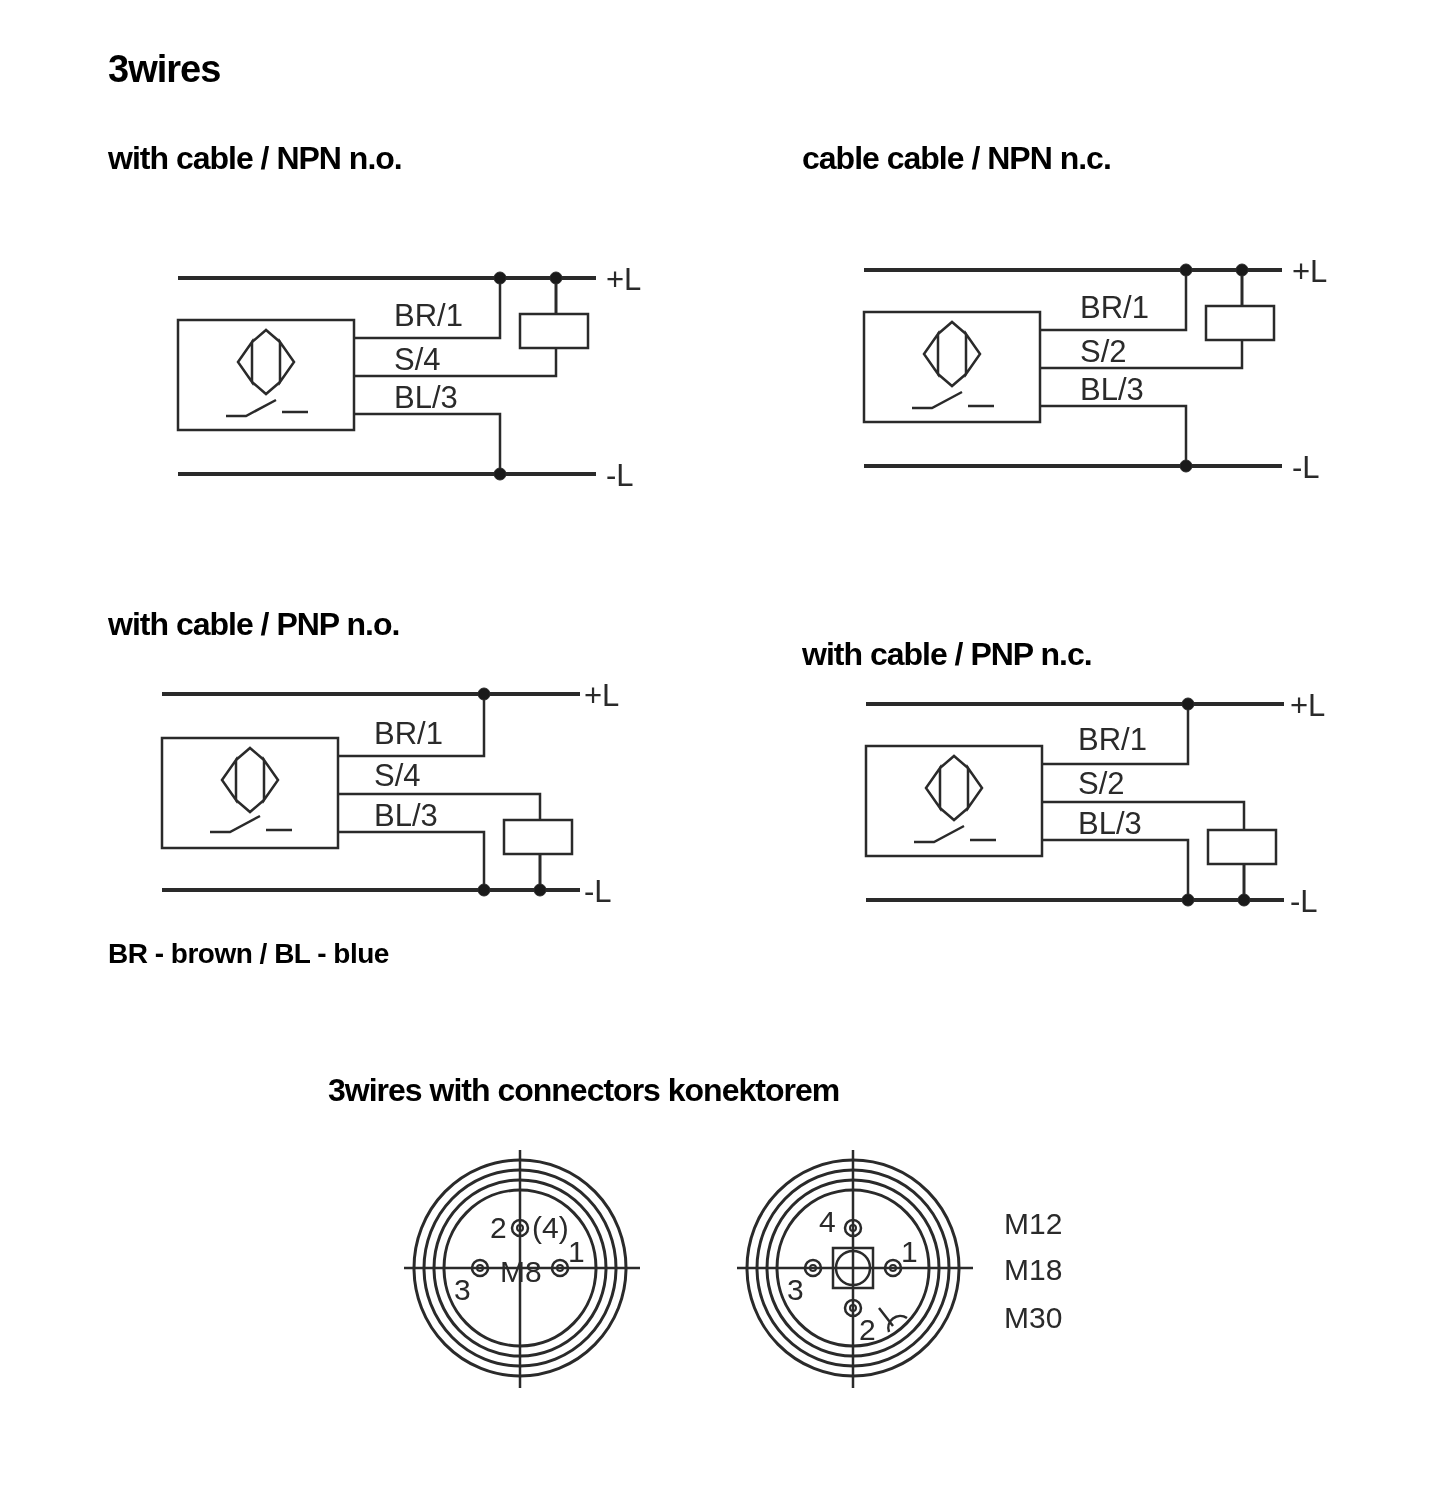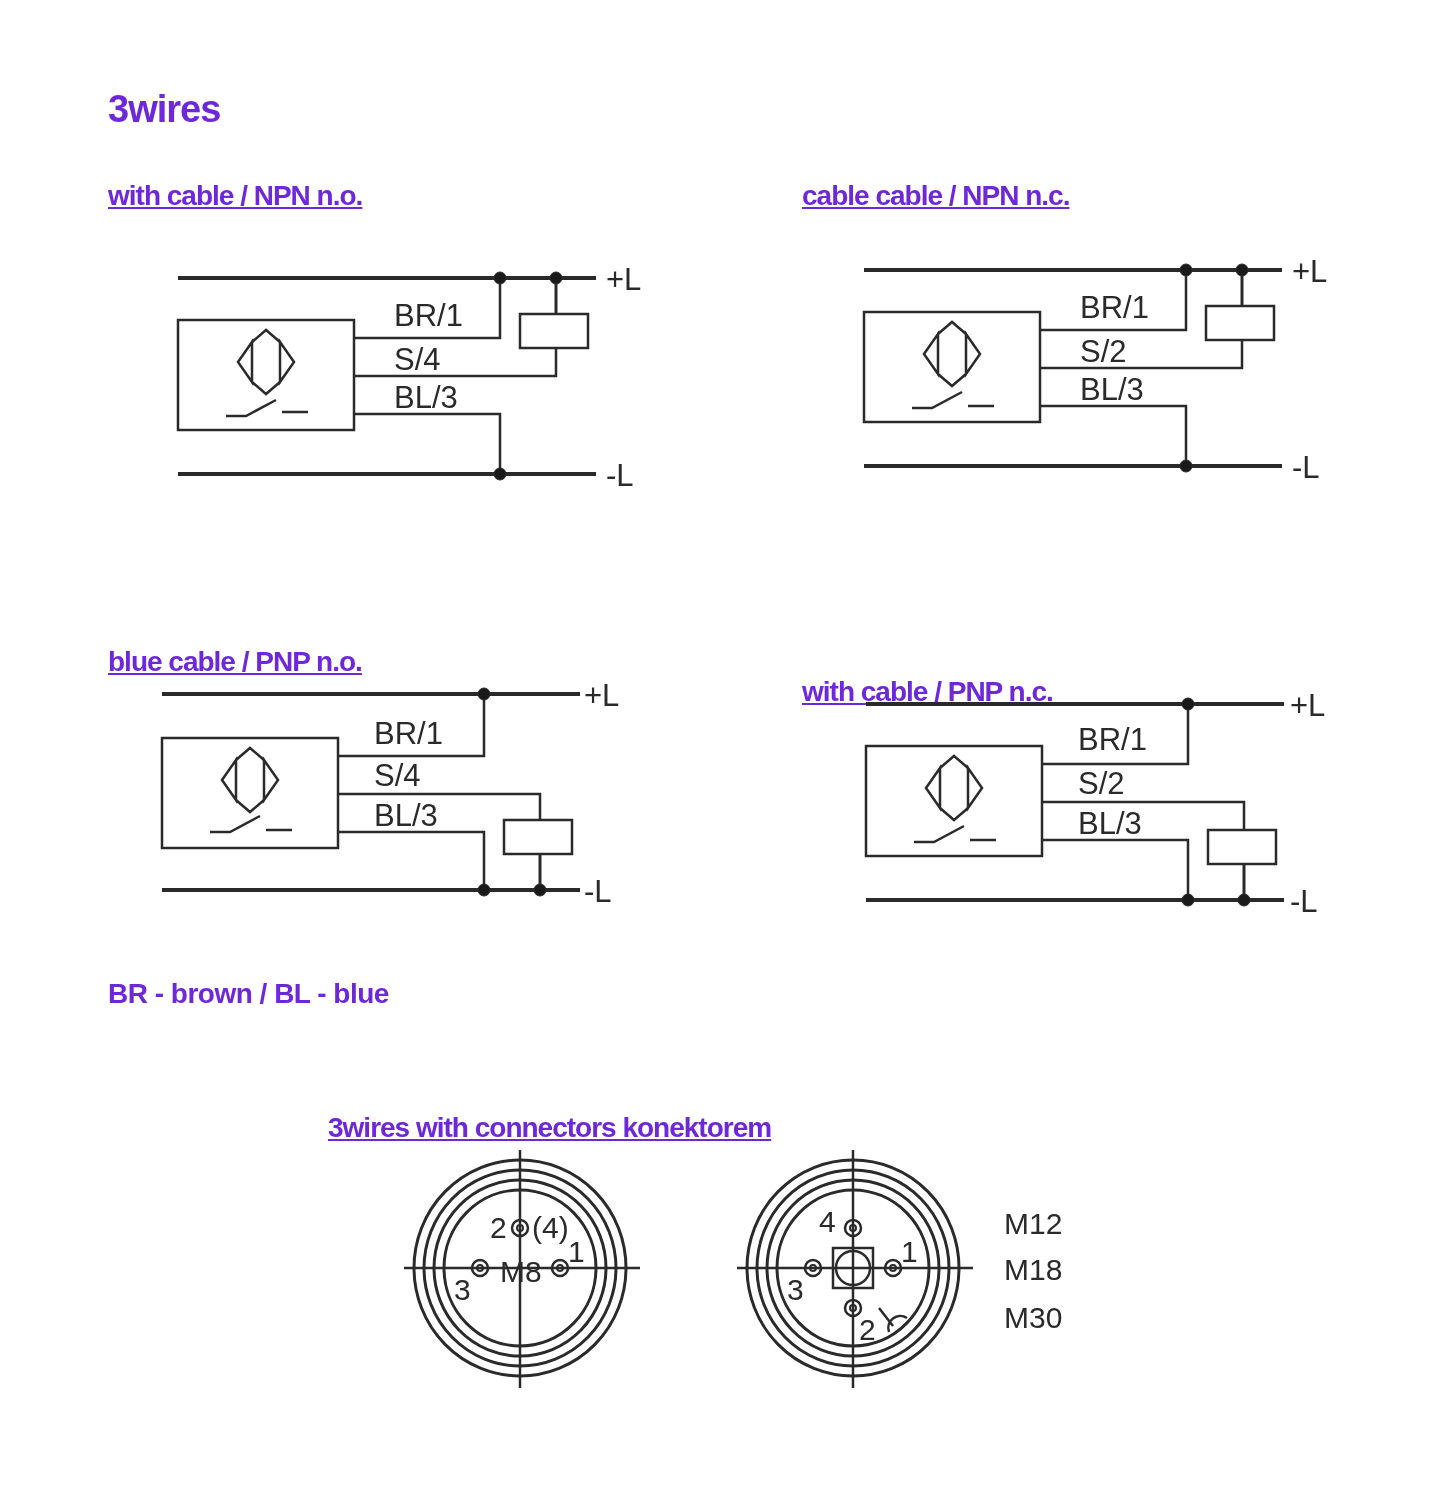--- a/index.html
+++ b/index.html
@@ -1,31 +1,31 @@
 <!DOCTYPE html>
 <html><head>
 <meta charset="utf-8">
 <style>
   html,body{margin:0;padding:0;background:#fff;}
   body{width:1432px;height:1506px;position:relative;overflow:hidden;font-family:"Liberation Sans",sans-serif;color:#1a1a1a;}
-  .h{position:absolute;font-family:"Liberation Sans",sans-serif;font-weight:bold;color:#6d28d9;letter-spacing:-1px;margin-top:40px;}
+  .h{position:absolute;font-family:"Liberation Sans",sans-serif;font-weight:bold;color:#000000;letter-spacing:-1px;}
   .h1{left:108px;top:48px;font-size:38px;}
-  .h2{font-size:28px;text-decoration:underline;}
+  .h2{font-size:32px;}
   .legend{position:absolute;left:108px;top:938px;font-size:28px;font-weight:bold;letter-spacing:-0.5px;}
   svg{position:absolute;left:0;top:0;}
   .lbl{font-family:"Liberation Sans",sans-serif;font-size:31px;fill:#2a2a2a;}
   .clbl{font-family:"Liberation Sans",sans-serif;font-size:30px;fill:#2a2a2a;}
 </style>
 </head>
 <body>
 
 <div class="h h1">3wires</div>
 <div class="h h2" style="left:108px;top:140px;">with cable / NPN n.o.</div>
 <div class="h h2" style="left:802px;top:140px;">cable cable / NPN n.c.</div>
-<div class="h h2" style="left:108px;top:606px;">blue cable / PNP n.o.</div>
+<div class="h h2" style="left:108px;top:606px;">with cable / PNP n.o.</div>
 <div class="h h2" style="left:802px;top:636px;">with cable / PNP n.c.</div>
 <div class="h legend">BR - brown / BL - blue</div>
 <div class="h h2" style="left:328px;top:1072px;">3wires with connectors konektorem</div>
 
 <svg width="1432" height="1506" stroke="#2a2a2a" fill="none">
   <defs>
     <g id="sensor-sym">
       <path d="M-26,0 L-14,-20 L-14,20 Z M26,0 L14,-20 L14,20 Z" stroke-width="2.5" fill="none"></path>
       <path d="M-14,-20 L0,-42 L14,-20 M-14,20 L0,42 L14,20" stroke-width="2.5"></path>
     </g>

